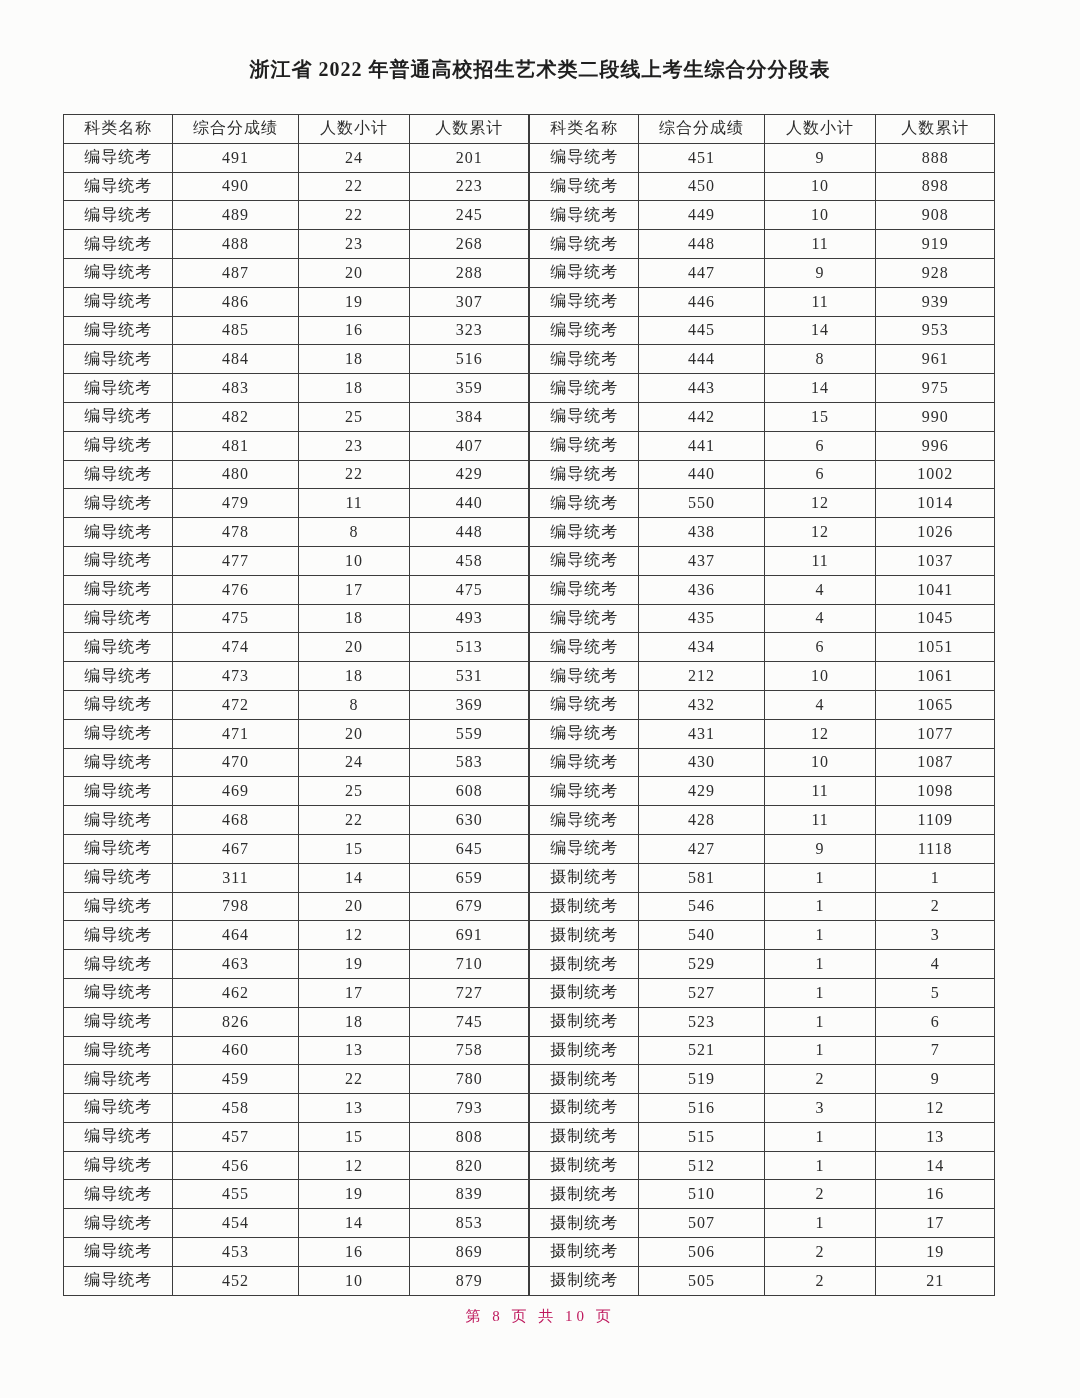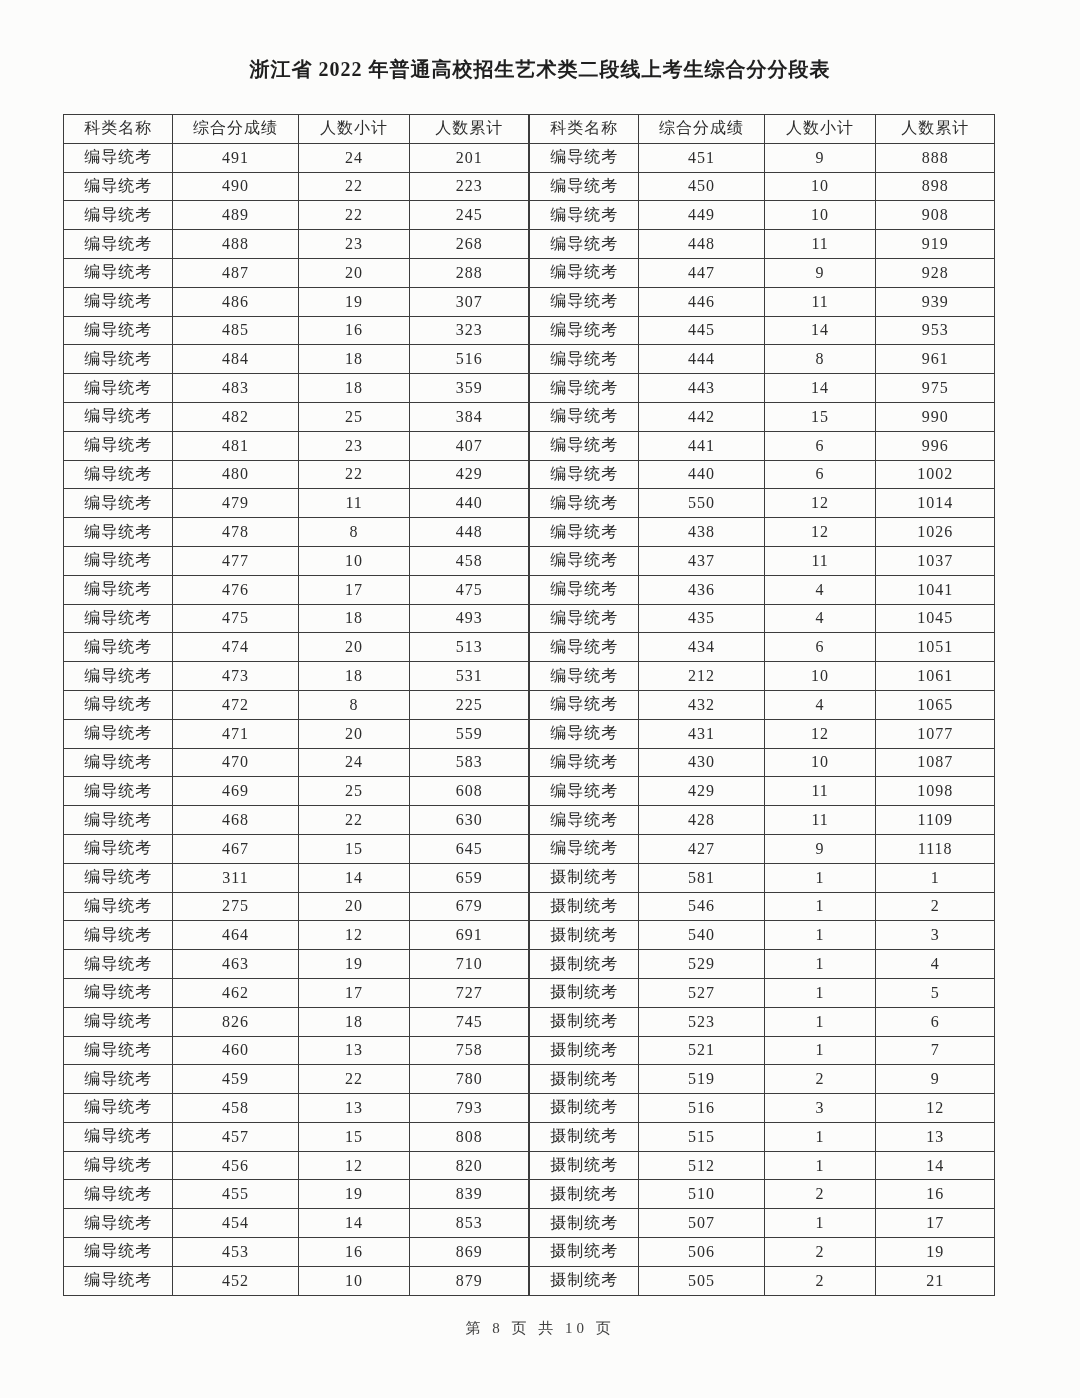--- a/index.html
+++ b/index.html
@@ -44,25 +44,25 @@
     height: 27.8px;
     padding: 0;
     font-size: 16px;
     font-weight: normal;
     color: #2d2d2d;
     letter-spacing: 1px;
     overflow: hidden;
     white-space: nowrap;
   }
   .footer {
-    margin-top: 23px;
+    margin-top: 11px;
     text-align: center;
     font-size: 15px;
     letter-spacing: 4px;
-    color: #404040;
+    color: #be185d;
   }
 </style>
 </head>
 <body>
 
 <div class="page">
 
   <h1 class="title">浙江省 2022 年普通高校招生艺术类二段线上考生综合分分段表</h1>
 
   <div class="tables">
@@ -194,21 +194,21 @@
           <tr>
             <td>编导统考</td>
             <td>473</td>
             <td>18</td>
             <td>531</td>
           </tr>
           <tr>
             <td>编导统考</td>
             <td>472</td>
             <td>8</td>
-            <td>225</td>
+            <td>369</td>
           </tr>
           <tr>
             <td>编导统考</td>
             <td>471</td>
             <td>20</td>
             <td>559</td>
           </tr>
           <tr>
             <td>编导统考</td>
             <td>470</td>
@@ -234,21 +234,21 @@
             <td>645</td>
           </tr>
           <tr>
             <td>编导统考</td>
             <td>311</td>
             <td>14</td>
             <td>659</td>
           </tr>
           <tr>
             <td>编导统考</td>
-            <td>275</td>
+            <td>798</td>
             <td>20</td>
             <td>679</td>
           </tr>
           <tr>
             <td>编导统考</td>
             <td>464</td>
             <td>12</td>
             <td>691</td>
           </tr>
           <tr>

